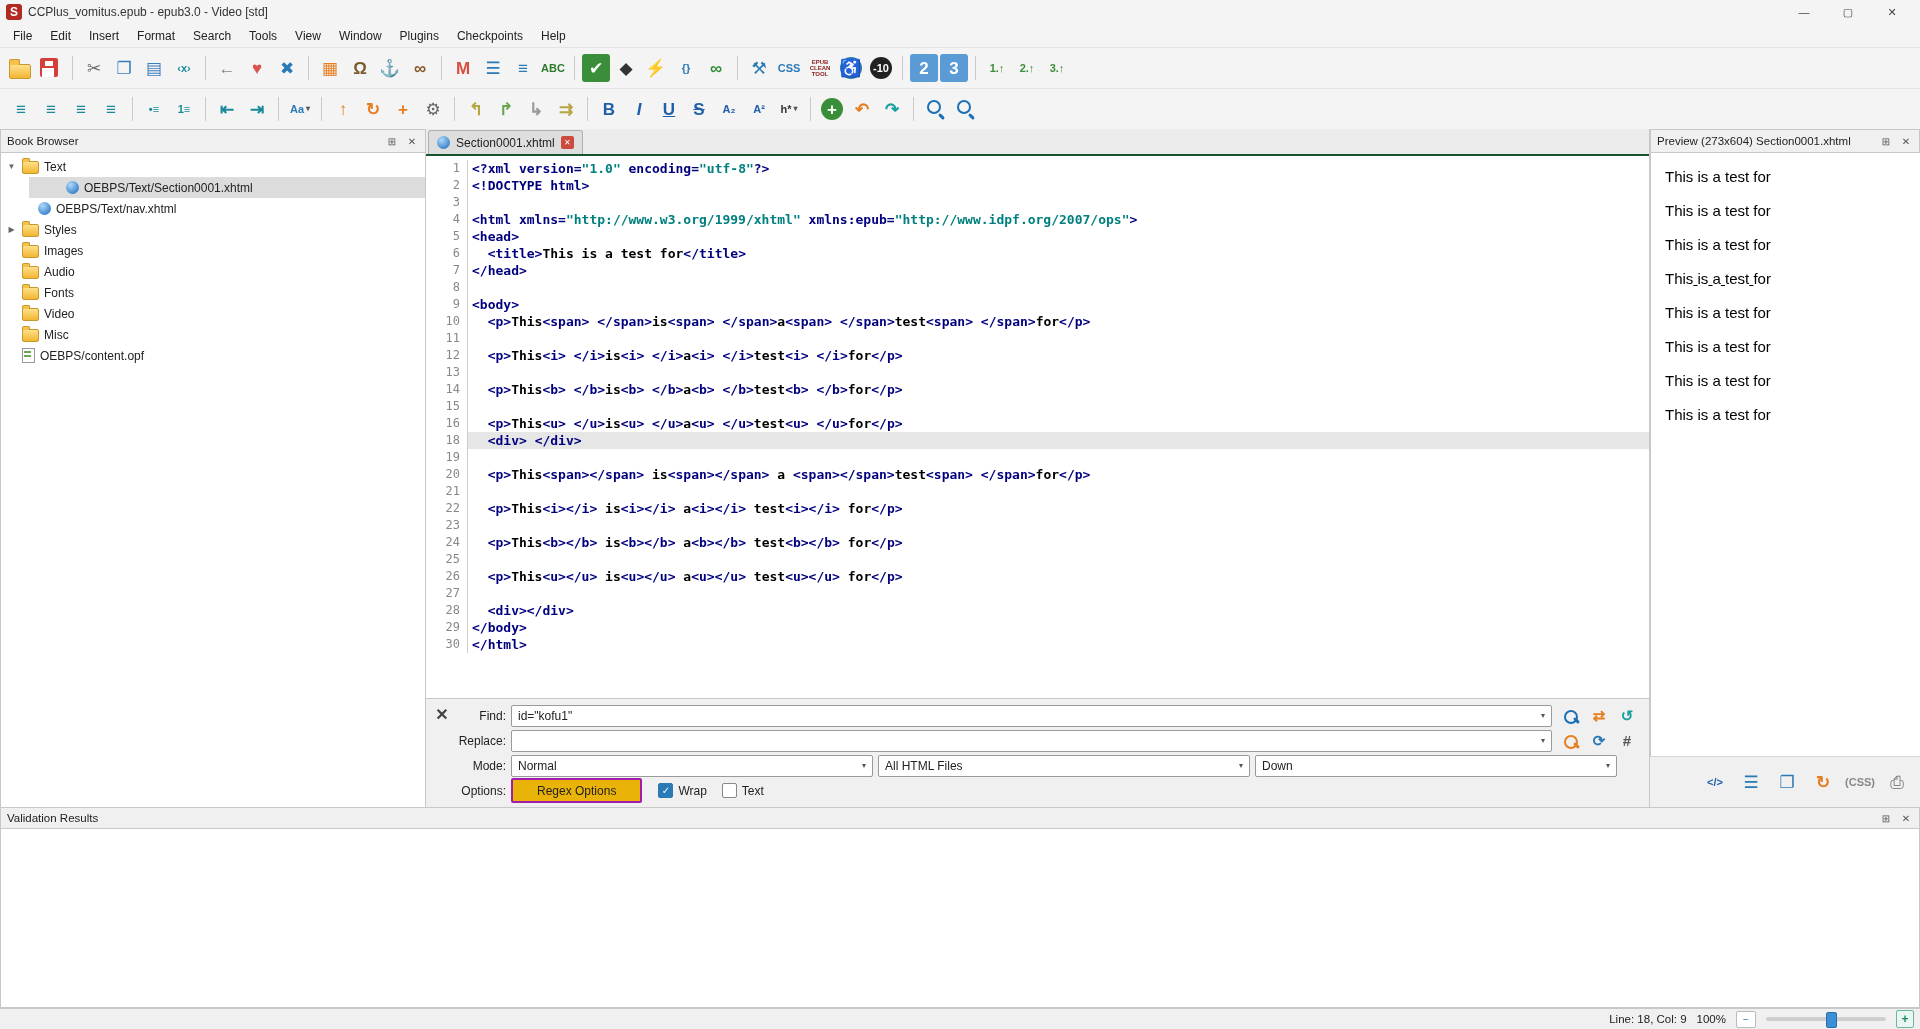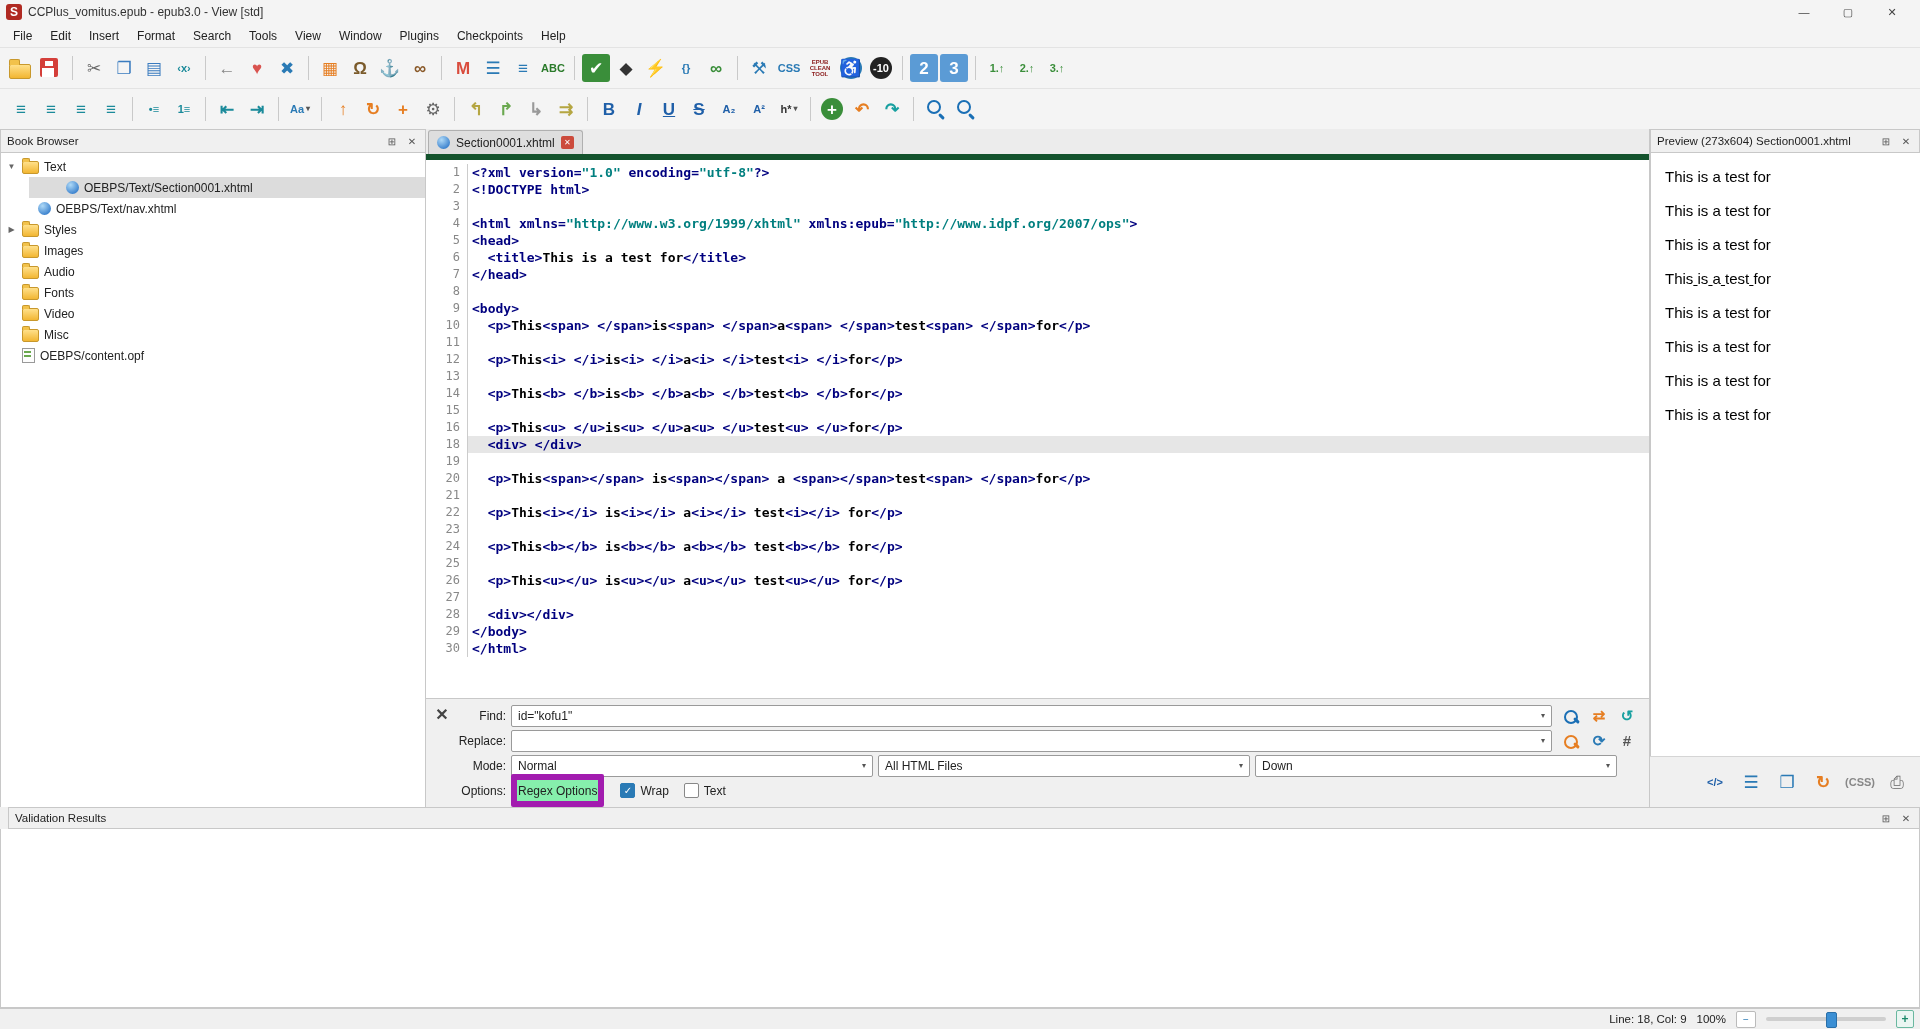--- a/index.html
+++ b/index.html
@@ -55,21 +55,21 @@
   .expander{width:11px;color:#666;font-size:8px;text-align:center;flex:0 0 auto;}
   .ti{flex:0 0 auto;display:inline-block;}
   .ti-folder{width:15px;height:11px;background:linear-gradient(#ffe08a,#f2b632);border:1px solid #c8982c;border-radius:2px;position:relative;margin-top:2px;}
   .ti-folder::before{content:"";position:absolute;top:-4px;left:-1px;width:6px;height:3px;background:#f2c24b;border:1px solid #c8982c;border-bottom:none;border-radius:2px 2px 0 0;}
   .ti-xhtml{width:13px;height:13px;border-radius:50%;background:radial-gradient(circle at 35% 30%,#aed9f7,#1565c0);}
   .ti-opf{width:11px;height:13px;background:#fdfdfd;border:1px solid #999;position:relative;}
   .ti-opf::after{content:"";position:absolute;left:1px;top:2px;width:7px;height:2px;background:#6aa84f;box-shadow:0 4px 0 #6aa84f;}
 
   
   .center{flex:1 1 auto;display:flex;flex-direction:column;min-width:0;background:#fff;border-right:1px solid #c8c8c8;}
-  .tabbar{height:25px;background:#ececec;border-bottom:6px solid #14532d;display:flex;align-items:flex-end;padding-left:2px;flex:0 0 auto;}
+  .tabbar{height:25px;background:#ececec;border-bottom:2px solid #14532d;display:flex;align-items:flex-end;padding-left:2px;flex:0 0 auto;}
   .tab{height:23px;display:flex;align-items:center;gap:6px;padding:0 8px;background:#dedede;border:1px solid #b0b0b0;border-bottom:none;font-size:12px;border-radius:3px 3px 0 0;}
   .tab-close{width:13px;height:13px;background:#cc4b3c;color:#fff;font-size:8px;display:flex;align-items:center;justify-content:center;border-radius:2px;}
 
   .editor{flex:1 1 auto;overflow:hidden;font-family:"DejaVu Sans Mono","Liberation Mono",monospace;font-size:13px;font-weight:bold;padding-top:4px;background:#fff;}
   .cl{display:flex;height:17px;line-height:17px;white-space:pre;}
   .ln{flex:0 0 34px;text-align:right;padding-right:7px;color:#888;font-size:12px;font-weight:normal;border-right:1px solid #ccc;}
   .lc{flex:1 1 auto;padding-left:4px;}
   .lc.hl{background:#e6e6e6;}
   .tk-t{color:#00007f;}
   .tk-v{color:#007f7f;}
@@ -82,52 +82,52 @@
   .find-row{display:flex;align-items:center;height:25px;gap:5px;}
   .find-label{width:52px;flex:0 0 auto;text-align:right;font-size:12px;color:#222;}
   .combo{height:20px;background:#fff;border:1px solid #9a9a9a;border-radius:2px;display:flex;align-items:center;padding:0 6px;font-size:12px;}
   .combo .combo-arrow{margin-left:auto;color:#555;font-size:8px;padding-left:6px;}
   .combo.grow{flex:1 1 auto;}
   .combo.w-mode{flex:0 0 348px;}
   .combo.w-files{flex:0 0 358px;}
   .combo.w-dir{flex:0 0 348px;}
   .find-btns{display:flex;flex:0 0 auto;}
   .find-btns .tb-icon{min-width:26px;height:22px;font-size:15px;}
-  .btn{height:21px;border:6px solid #a21caf;background:#86efac;border-radius:2px;padding:0 1px;display:flex;align-items:center;font-size:12px;}
+  .btn{height:21px;border:2px solid #a21caf;background:#eab308;border-radius:2px;padding:0 24px;display:flex;align-items:center;font-size:12px;}
   .checkbox{width:13px;height:13px;border:1px solid #888;background:#fff;border-radius:2px;flex:0 0 auto;display:flex;align-items:center;justify-content:center;font-size:10px;color:#fff;}
   .checkbox.checked{background:#2a7ab5;border-color:#2a7ab5;}
   .chk-label{font-size:12px;margin-right:10px;}
 
   
   .preview{width:270px;flex:0 0 auto;display:flex;flex-direction:column;background:#fff;}
   .preview-content{flex:1 1 auto;padding:14px 8px 0 14px;font-size:15px;color:#000;overflow:hidden;background:#fff;border-left:1px solid #c8c8c8;}
   .pline{line-height:20px;margin-bottom:14px;}
   .uspace{text-decoration:underline;}
   .preview-footer{height:50px;flex:0 0 auto;display:flex;align-items:center;justify-content:flex-end;gap:6px;padding-right:8px;background:#f0f0f0;border-top:1px solid #d5d5d5;}
 
   
   .validation{height:201px;flex:0 0 auto;display:flex;flex-direction:column;background:#f0f0f0;}
-  .validation .panel-header{height:20px;margin-left:8px;}
+  .validation .panel-header{height:20px;}
   .validation-content{flex:1;background:#fff;border:1px solid #c8c8c8;border-top:none;margin:0;}
 
   
   .statusbar{height:20px;flex:0 0 auto;display:flex;align-items:center;justify-content:flex-end;gap:10px;padding:0 6px;background:#f0f0f0;border-top:1px solid #c8c8c8;font-size:11.5px;color:#222;}
   .zoom-out-btn{width:18px;height:15px;background:#fff;border:1px solid #bbb;border-radius:2px;display:flex;align-items:center;justify-content:center;font-size:10px;color:#2a7ab5;}
   .zoom-slider{width:120px;height:4px;background:#cfcfcf;border-radius:2px;position:relative;}
   .zoom-handle{position:absolute;left:50%;top:-5px;width:9px;height:14px;background:#3b8fd4;border:1px solid #2a6fa8;border-radius:2px;}
   .zoom-in-btn{width:16px;height:16px;background:#eaf6f2;border:1px solid #6ab8a0;border-radius:2px;display:flex;align-items:center;justify-content:center;font-size:12px;color:#1a8a6a;font-weight:bold;}
 </style>
 </head>
 <body>
 
 <div class="window">
 
   <div class="titlebar">
     <div class="app-icon">S</div>
-    <span class="title-text">CCPlus_vomitus.epub - epub3.0 - View [std]</span>
+    <span class="title-text">CCPlus_vomitus.epub - epub3.0 - Video [std]</span>
     <div class="win-controls">
       <div class="win-btn">—</div>
       <div class="win-btn">▢</div>
       <div class="win-btn close">✕</div>
     </div>
   </div>
 
   <div class="menubar" id="menubar">
       <div class="menu-item">File</div>
       <div class="menu-item">Edit</div>

